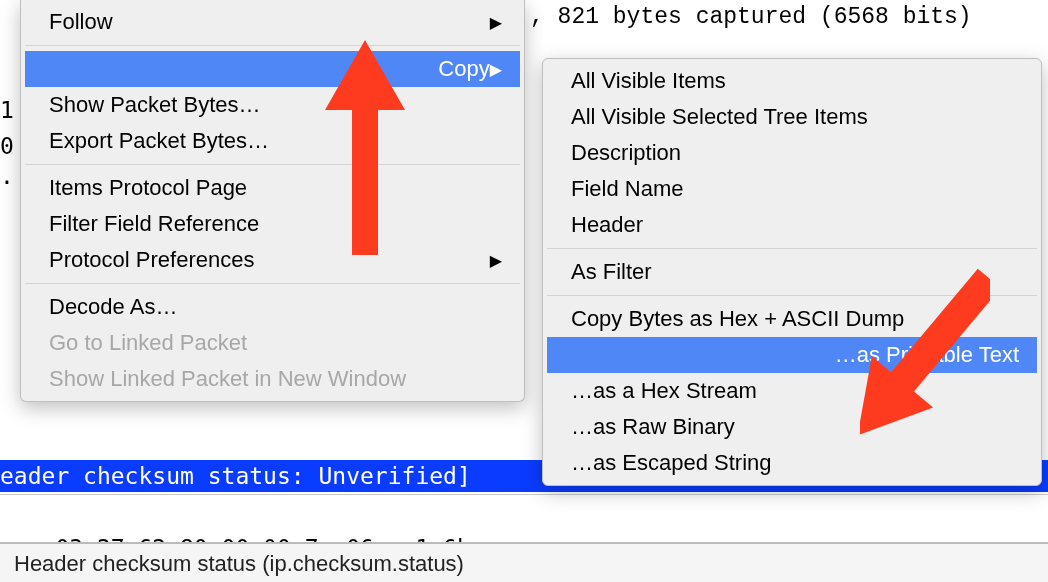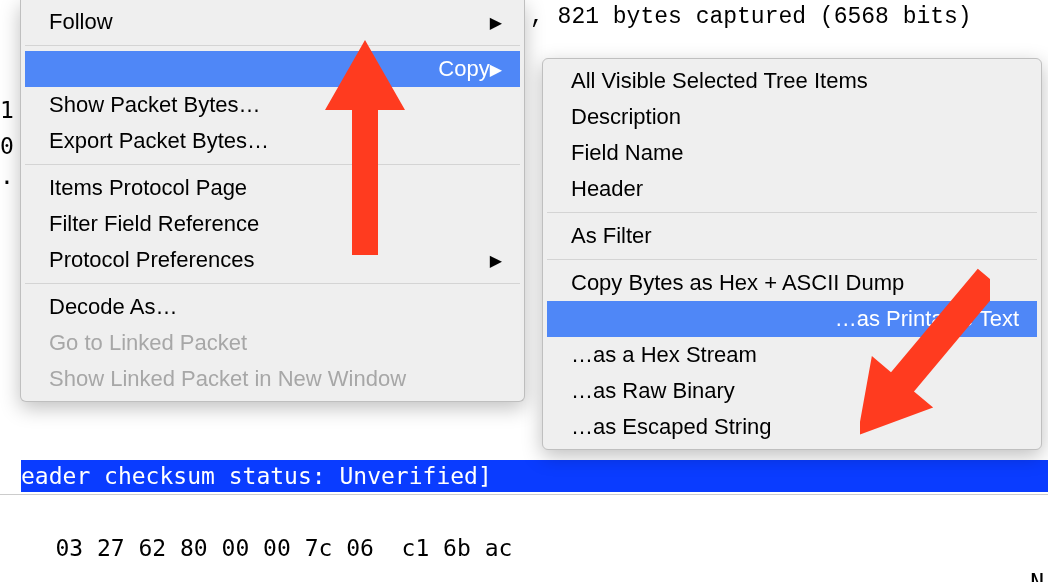--- a/index.html
+++ b/index.html
@@ -30,21 +30,20 @@
     position: absolute;
     left: 0; right: 0;
     top: 460px;
     height: 32px;
     background: #0a3cff;
     color: #fff;
     font-family: Menlo, Monaco, monospace;
     font-size: 23px;
     line-height: 32px;
     padding-left: 0px;
-    margin-left: 21px;
   }
   .bg-hex {
     position: absolute;
     left: 0; right: 0;
     top: 494px;
     height: 34px;
     font-family: Menlo, Monaco, monospace;
     font-size: 23px;
     line-height: 34px;
     white-space: pre;
@@ -127,20 +126,21 @@
   <div style="position:absolute; left:0; top:40px; font-family:Menlo,monospace; font-size:23px; line-height:36px; color:#000;">
     <div style="margin-top:52px;">1</div>
     <div>0</div>
     <div>·</div>
   </div>
   <div class="bg-selected">eader checksum status: Unverified]</div>
   <div class="bg-hex">
     <span>03 27 62 80 00 00 7c 06  c1 6b ac</span>
     <span style="position:absolute; right:4px;">N</span>
   </div>
+  <div class="bg-status">Header checksum status (ip.checksum.status)</div>
 </div>
 
 <div class="menu menu-main">
   <div class="menu-item">
     <span>Follow</span>
     <span class="submenu-arrow">▶</span>
   </div>
   <div class="menu-sep"></div>
   <div class="menu-item selected">
     <span>Copy</span>
@@ -169,20 +169,23 @@
   </div>
   <div class="menu-item disabled">
     <span>Go to Linked Packet</span>
   </div>
   <div class="menu-item disabled">
     <span>Show Linked Packet in New Window</span>
   </div>
 </div>
 
 <div class="menu menu-sub">
+  <div class="menu-item">
+    <span>All Visible Items</span>
+  </div>
   <div class="menu-item">
     <span>All Visible Selected Tree Items</span>
   </div>
   <div class="menu-item">
     <span>Description</span>
   </div>
   <div class="menu-item">
     <span>Field Name</span>
   </div>
   <div class="menu-item">

